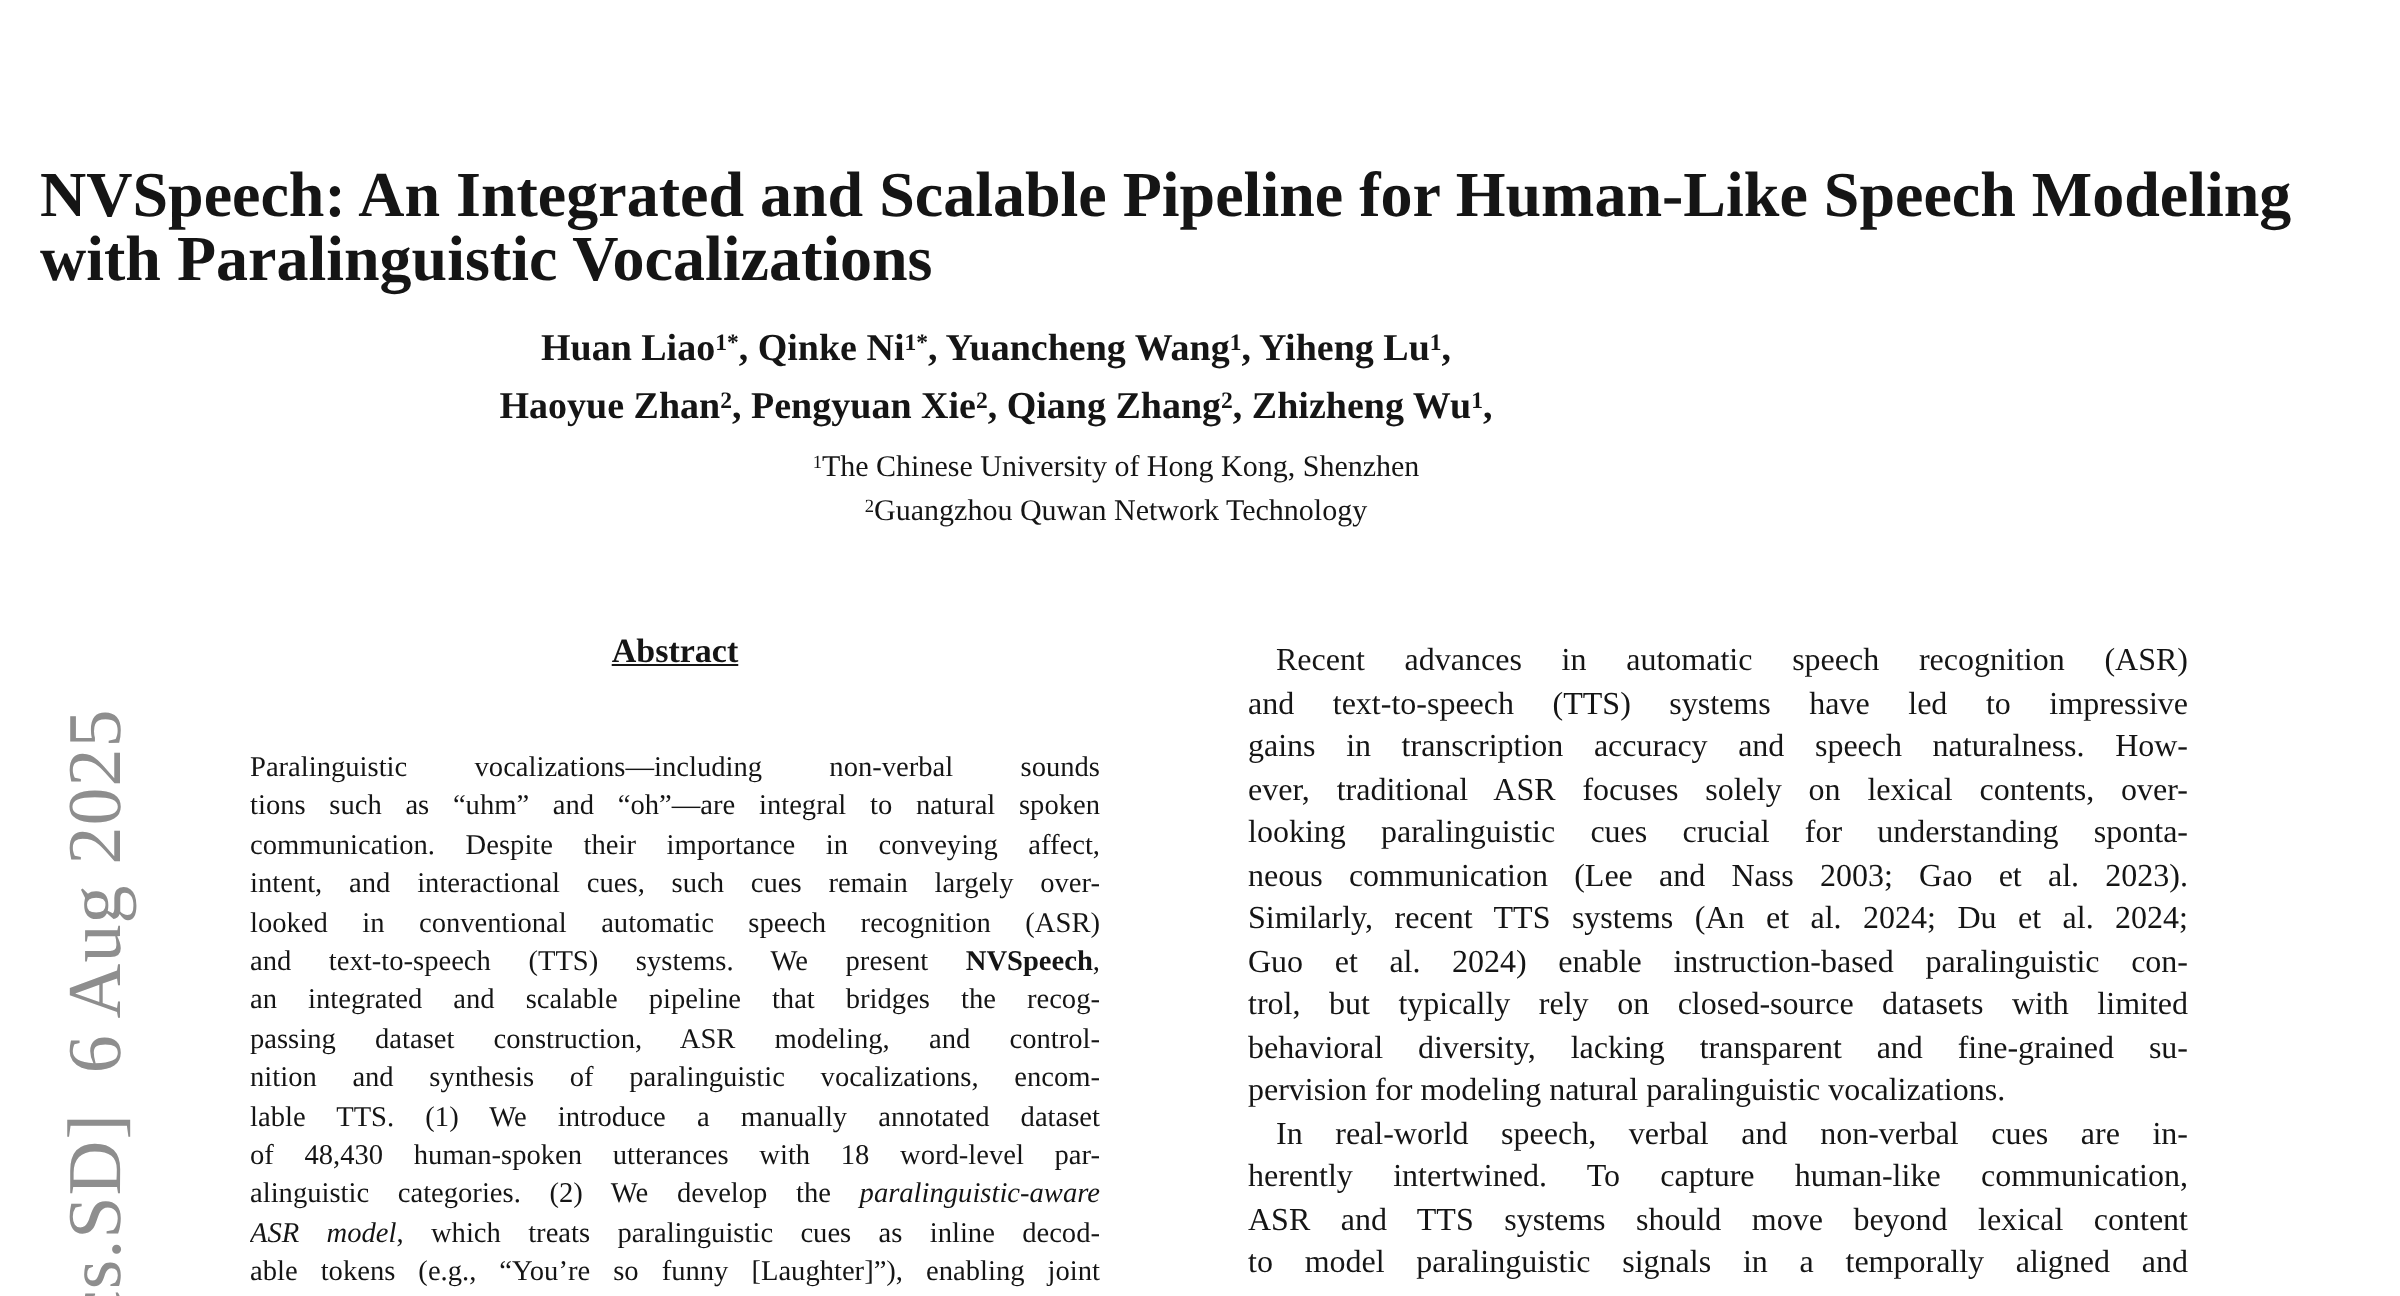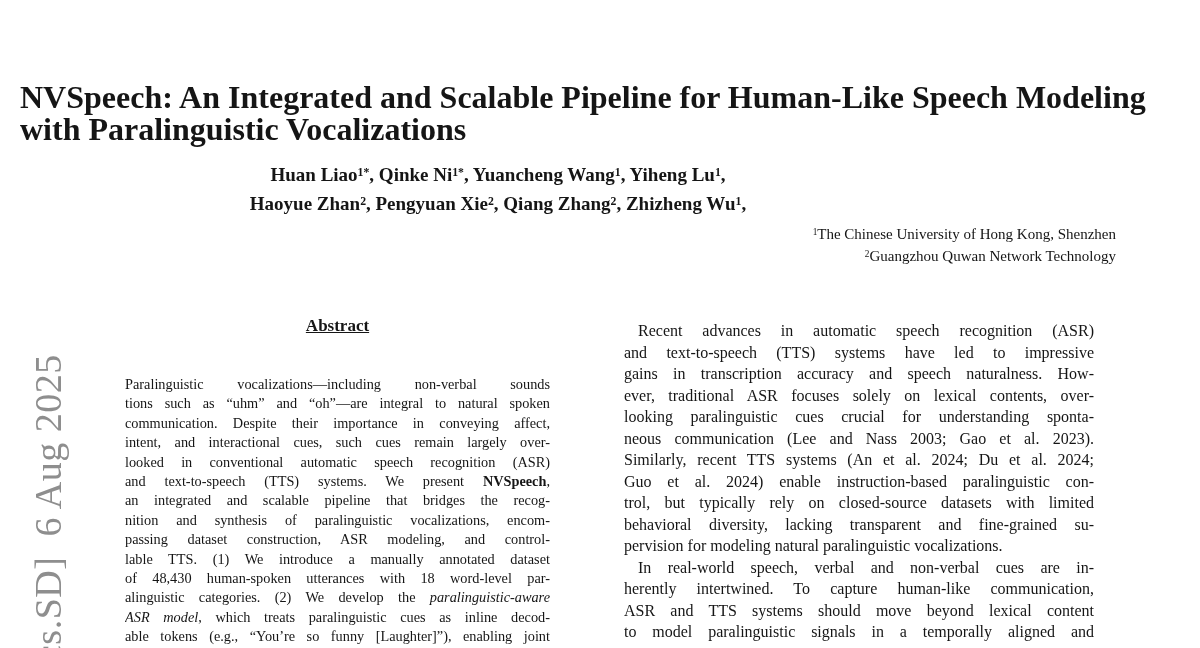--- a/index.html
+++ b/index.html
@@ -39,21 +39,21 @@
     position: absolute;
     left: 0; top: 160px; width: 996px;
     text-align: center;
     font-weight: bold;
     font-size: 19px;
     line-height: 29px;
   }
   .affils {
     position: absolute;
     left: 0; top: 223px; width: 1116px;
-    text-align: right;
+    text-align: center;
     font-size: 15px;
     line-height: 22px;
   }
   sup {
     font-size: 62%;
     line-height: 0;
     position: relative;
     top: -0.42em;
     vertical-align: baseline;
   }
@@ -117,22 +117,22 @@
   <div class="abs-head">Abstract</div>
 
   <div class="abs-body" id="abs-body">
       <div class="ln">Paralinguistic vocalizations—including non-verbal sounds</div>
       <div class="ln">tions such as “uhm” and “oh”—are integral to natural spoken</div>
       <div class="ln">communication. Despite their importance in conveying affect,</div>
       <div class="ln">intent, and interactional cues, such cues remain largely over-</div>
       <div class="ln">looked in conventional automatic speech recognition (ASR)</div>
       <div class="ln">and text-to-speech (TTS) systems. We present <b>NVSpeech</b>,</div>
       <div class="ln">an integrated and scalable pipeline that bridges the recog-</div>
+      <div class="ln">passing dataset construction, ASR modeling, and control-</div>
       <div class="ln">nition and synthesis of paralinguistic vocalizations, encom-</div>
-      <div class="ln">passing dataset construction, ASR modeling, and control-</div>
       <div class="ln">lable TTS. (1) We introduce a manually annotated dataset</div>
       <div class="ln">of 48,430 human-spoken utterances with 18 word-level par-</div>
       <div class="ln">alinguistic categories. (2) We develop the <i>paralinguistic-aware</i></div>
       <div class="ln"><i>ASR model</i>, which treats paralinguistic cues as inline decod-</div>
       <div class="ln">able tokens (e.g., “You’re so funny [Laughter]”), enabling joint</div>
     </div>
 
   <div class="col-right" id="col-right">
       <div>
         <div class="ln ind">Recent advances in automatic speech recognition (ASR)</div>

